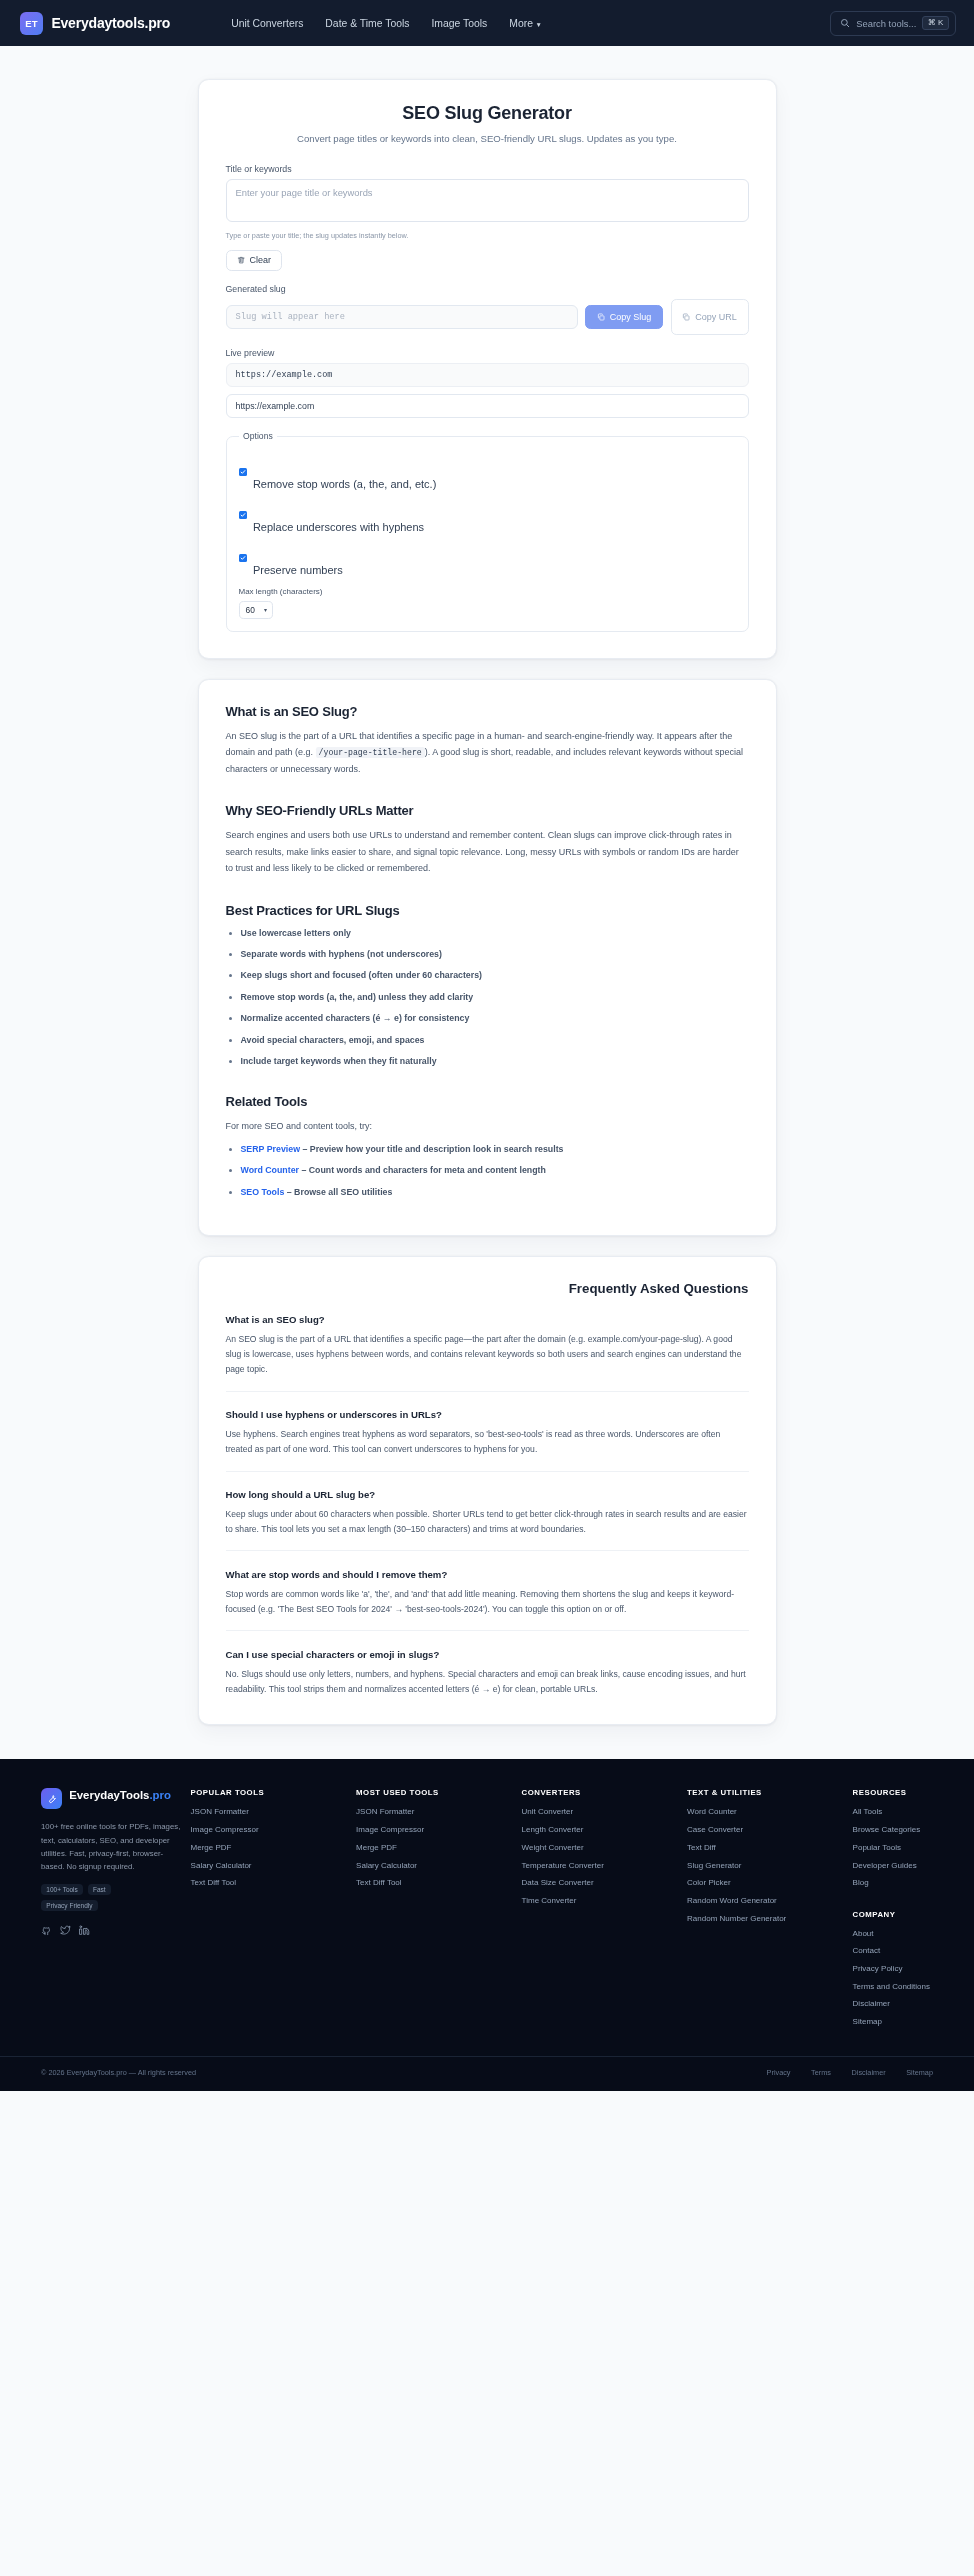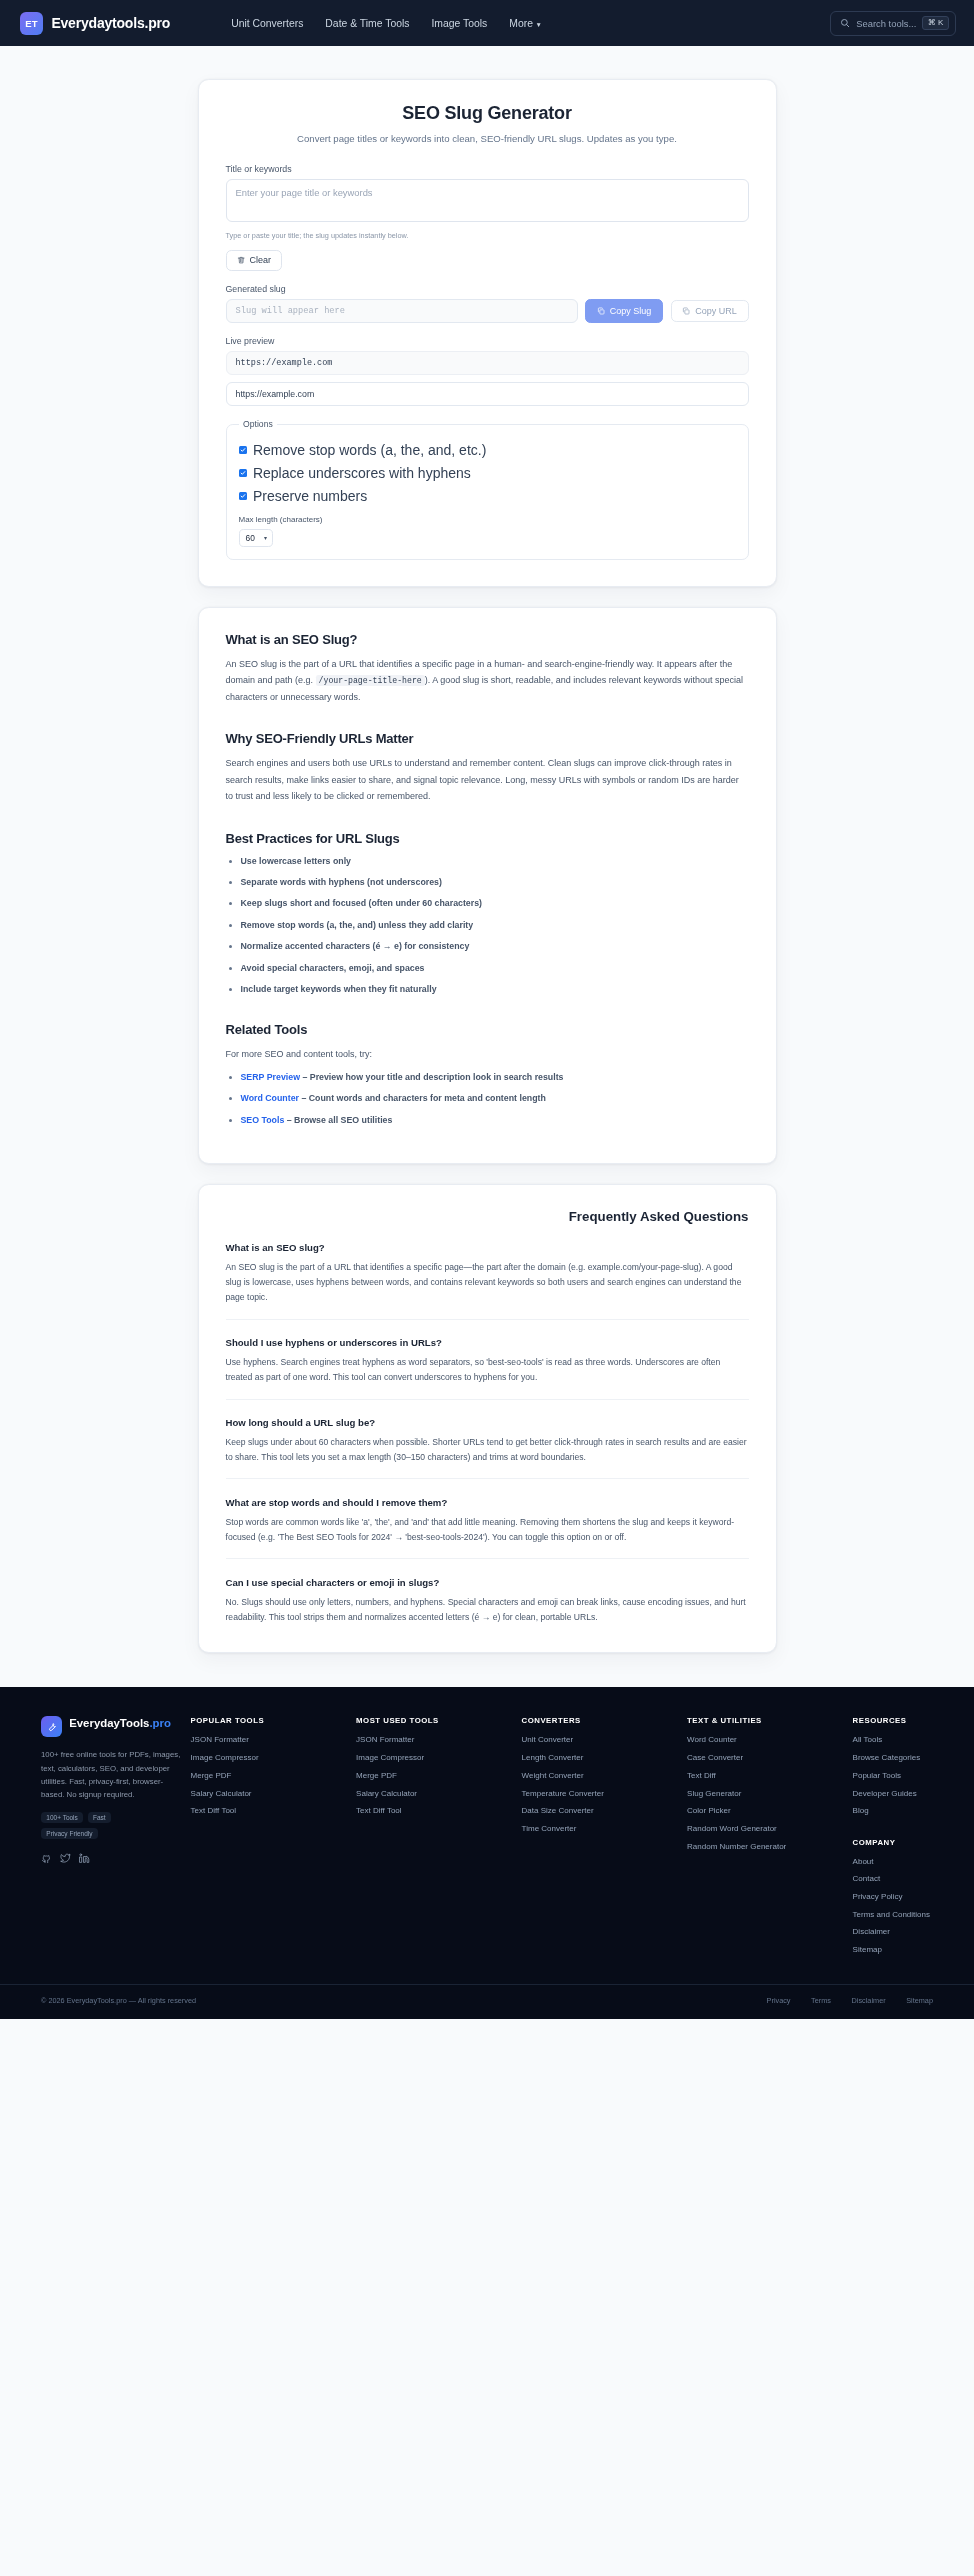--- a/index.html
+++ b/index.html
@@ -88,21 +88,21 @@
     flex: 1; height: 24px; border: 0.8px solid #e2e8f0; border-radius: 6px;
     background: #f9fafb; padding: 0 9px;
     font-family: "Liberation Mono", monospace; font-size: 8.7px; color: #1e293b; outline: none;
   }
   .slug-input::placeholder { color: #aab3c0; }
   .btn-copy-slug {
     height: 24px; padding: 0 10.7px; border: 0.8px solid #7f9cf2;
     background: #7f9cf2; color: #fff;
   }
   .btn-copy-url {
-    height: 22px; padding: 0 10.7px; border: 0.8px solid #e2e8f0;
+    height: 36px; padding: 0 10.7px; border: 0.8px solid #e2e8f0;
     background: #fff; color: #94a3b8;
   }
   .group-2 { margin-top: 13px; }
   .preview-box {
     margin-top: 5.3px; height: 24px;
     border: 0.8px solid #eceff4; border-radius: 6px; background: #f9fafb;
     display: flex; align-items: center; padding: 0 9px;
     font-family: "Liberation Mono", monospace; font-size: 8.5px; color: #334155;
   }
   .preview-box.plain {
@@ -114,21 +114,21 @@
     margin-top: 13px; border: 0.8px solid #e5eaf1; border-radius: 6.9px;
     padding: 6px 12px 12px;
   }
   fieldset.options legend { font-size: 8.6px; color: #475569; padding: 0 4.6px; }
   .opt { display: flex; align-items: center; gap: 6px; margin-top: 6.9px; }
   .cb {
     width: 8.4px; height: 8.4px; border-radius: 1.5px; background: #1a73ee;
     display: inline-flex; align-items: center; justify-content: center; flex: 0 0 auto;
   }
   .cb svg { display: block; }
-  .opt-label { font-size: 14px; color: #334155; }
+  .opt-label { font-size: 11px; color: #334155; margin-top: 24px; }
   .maxlen-label { display: block; font-size: 8px; color: #475569; margin-top: 11.4px; }
   .select {
     margin-top: 4.6px; height: 18px; width: 34px;
     border: 0.8px solid #dfe5ee; border-radius: 4.6px; background: #fff;
     display: flex; align-items: center; justify-content: space-between;
     padding: 0 4.6px 0 6px; font-size: 8.4px; color: #1e293b;
   }
   .select .chev { font-size: 6px; color: #475569; }
 
   

